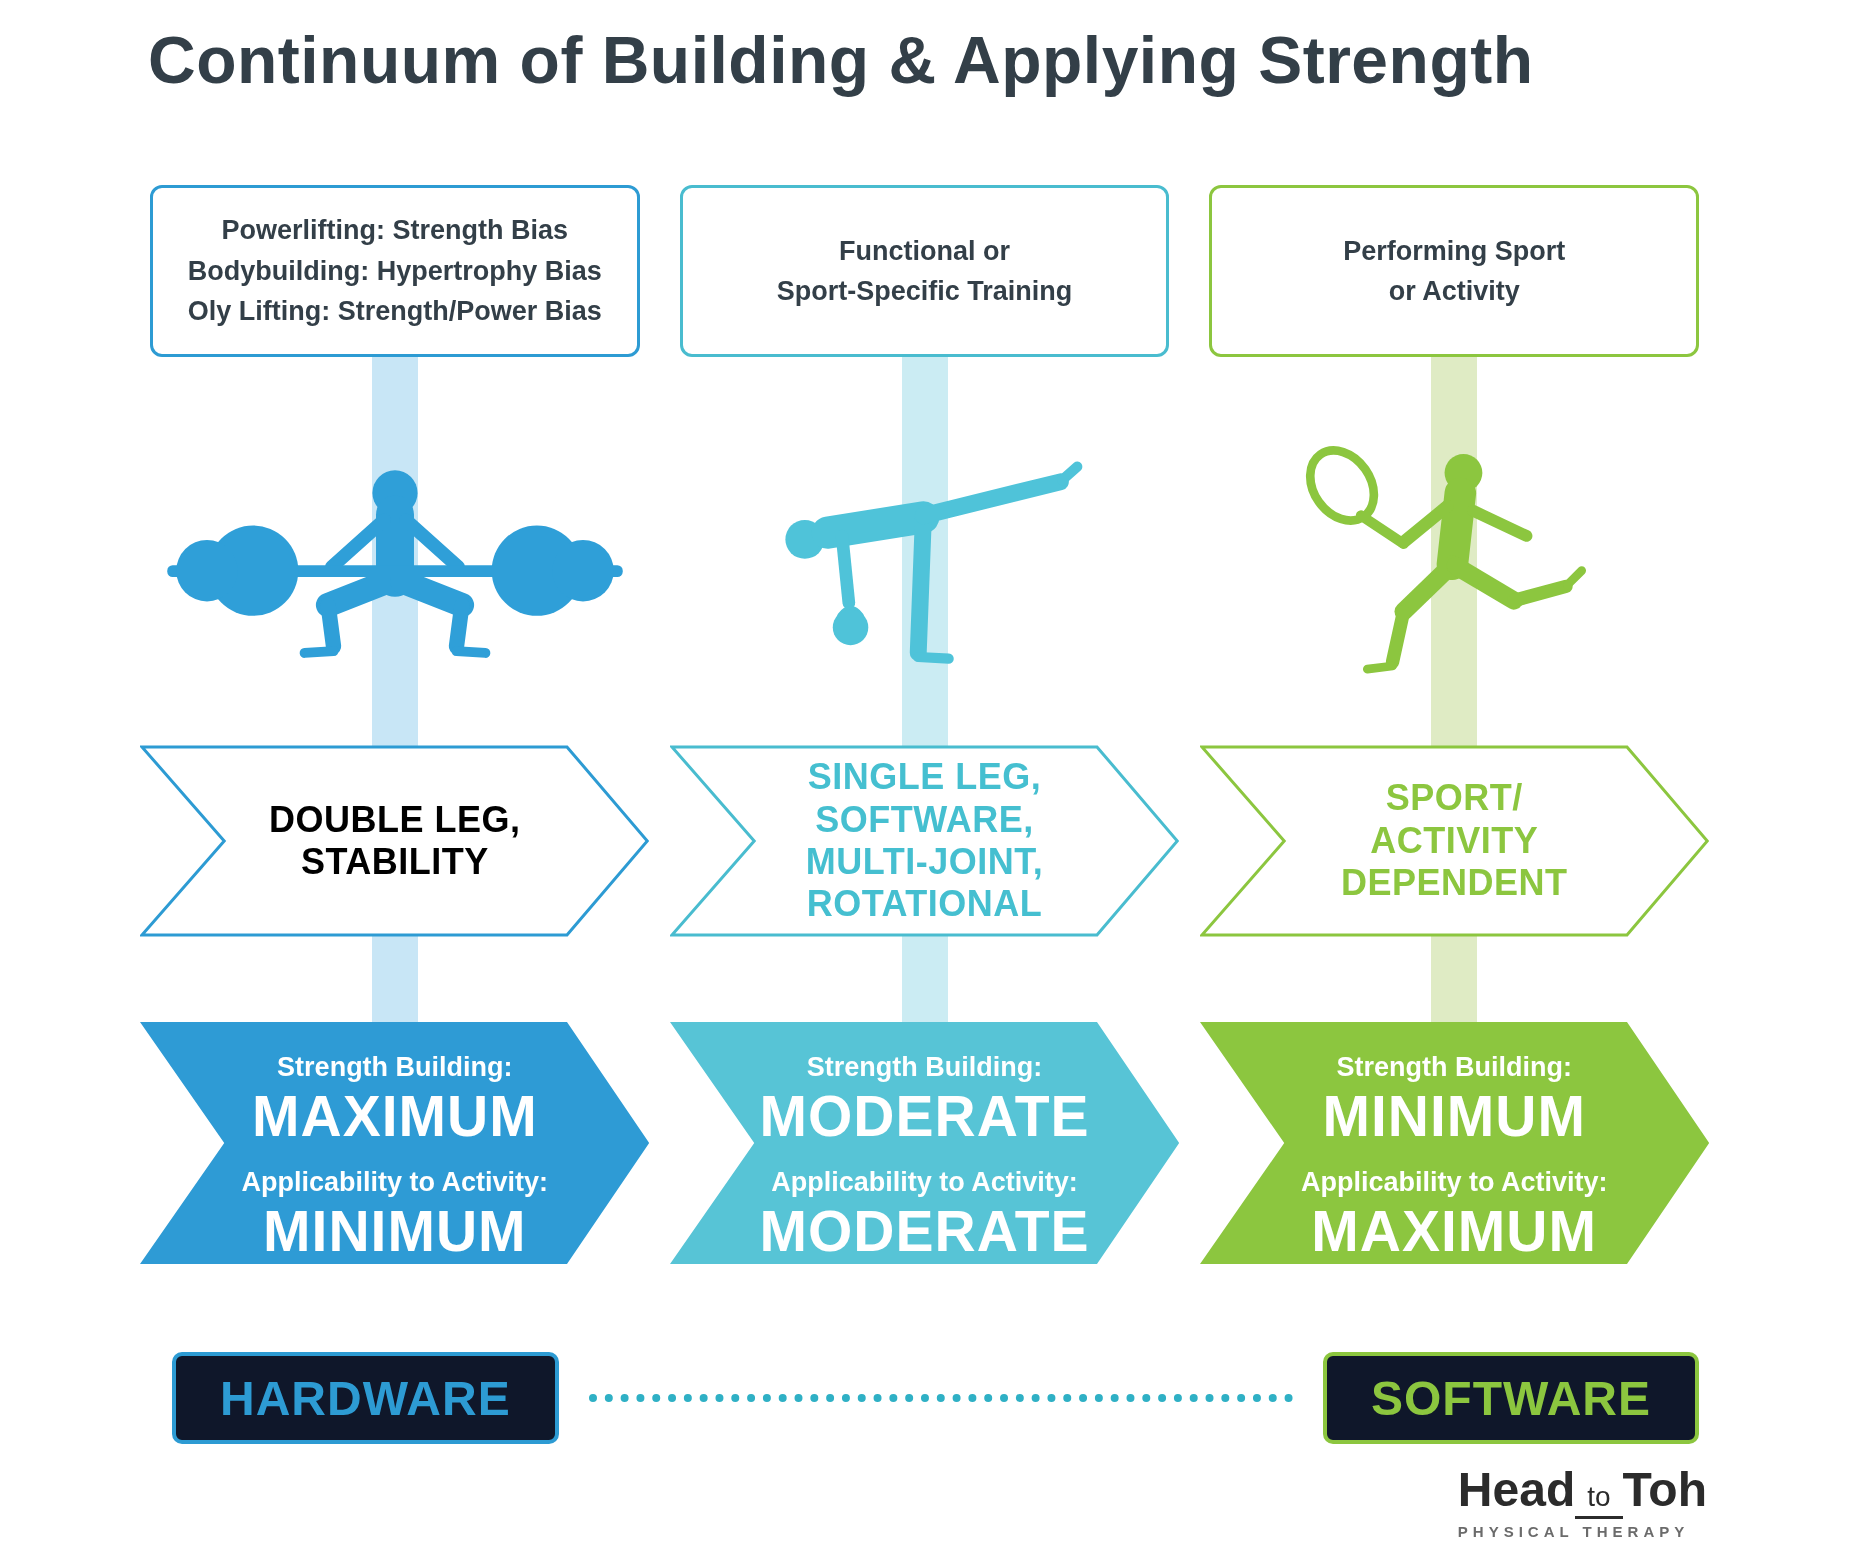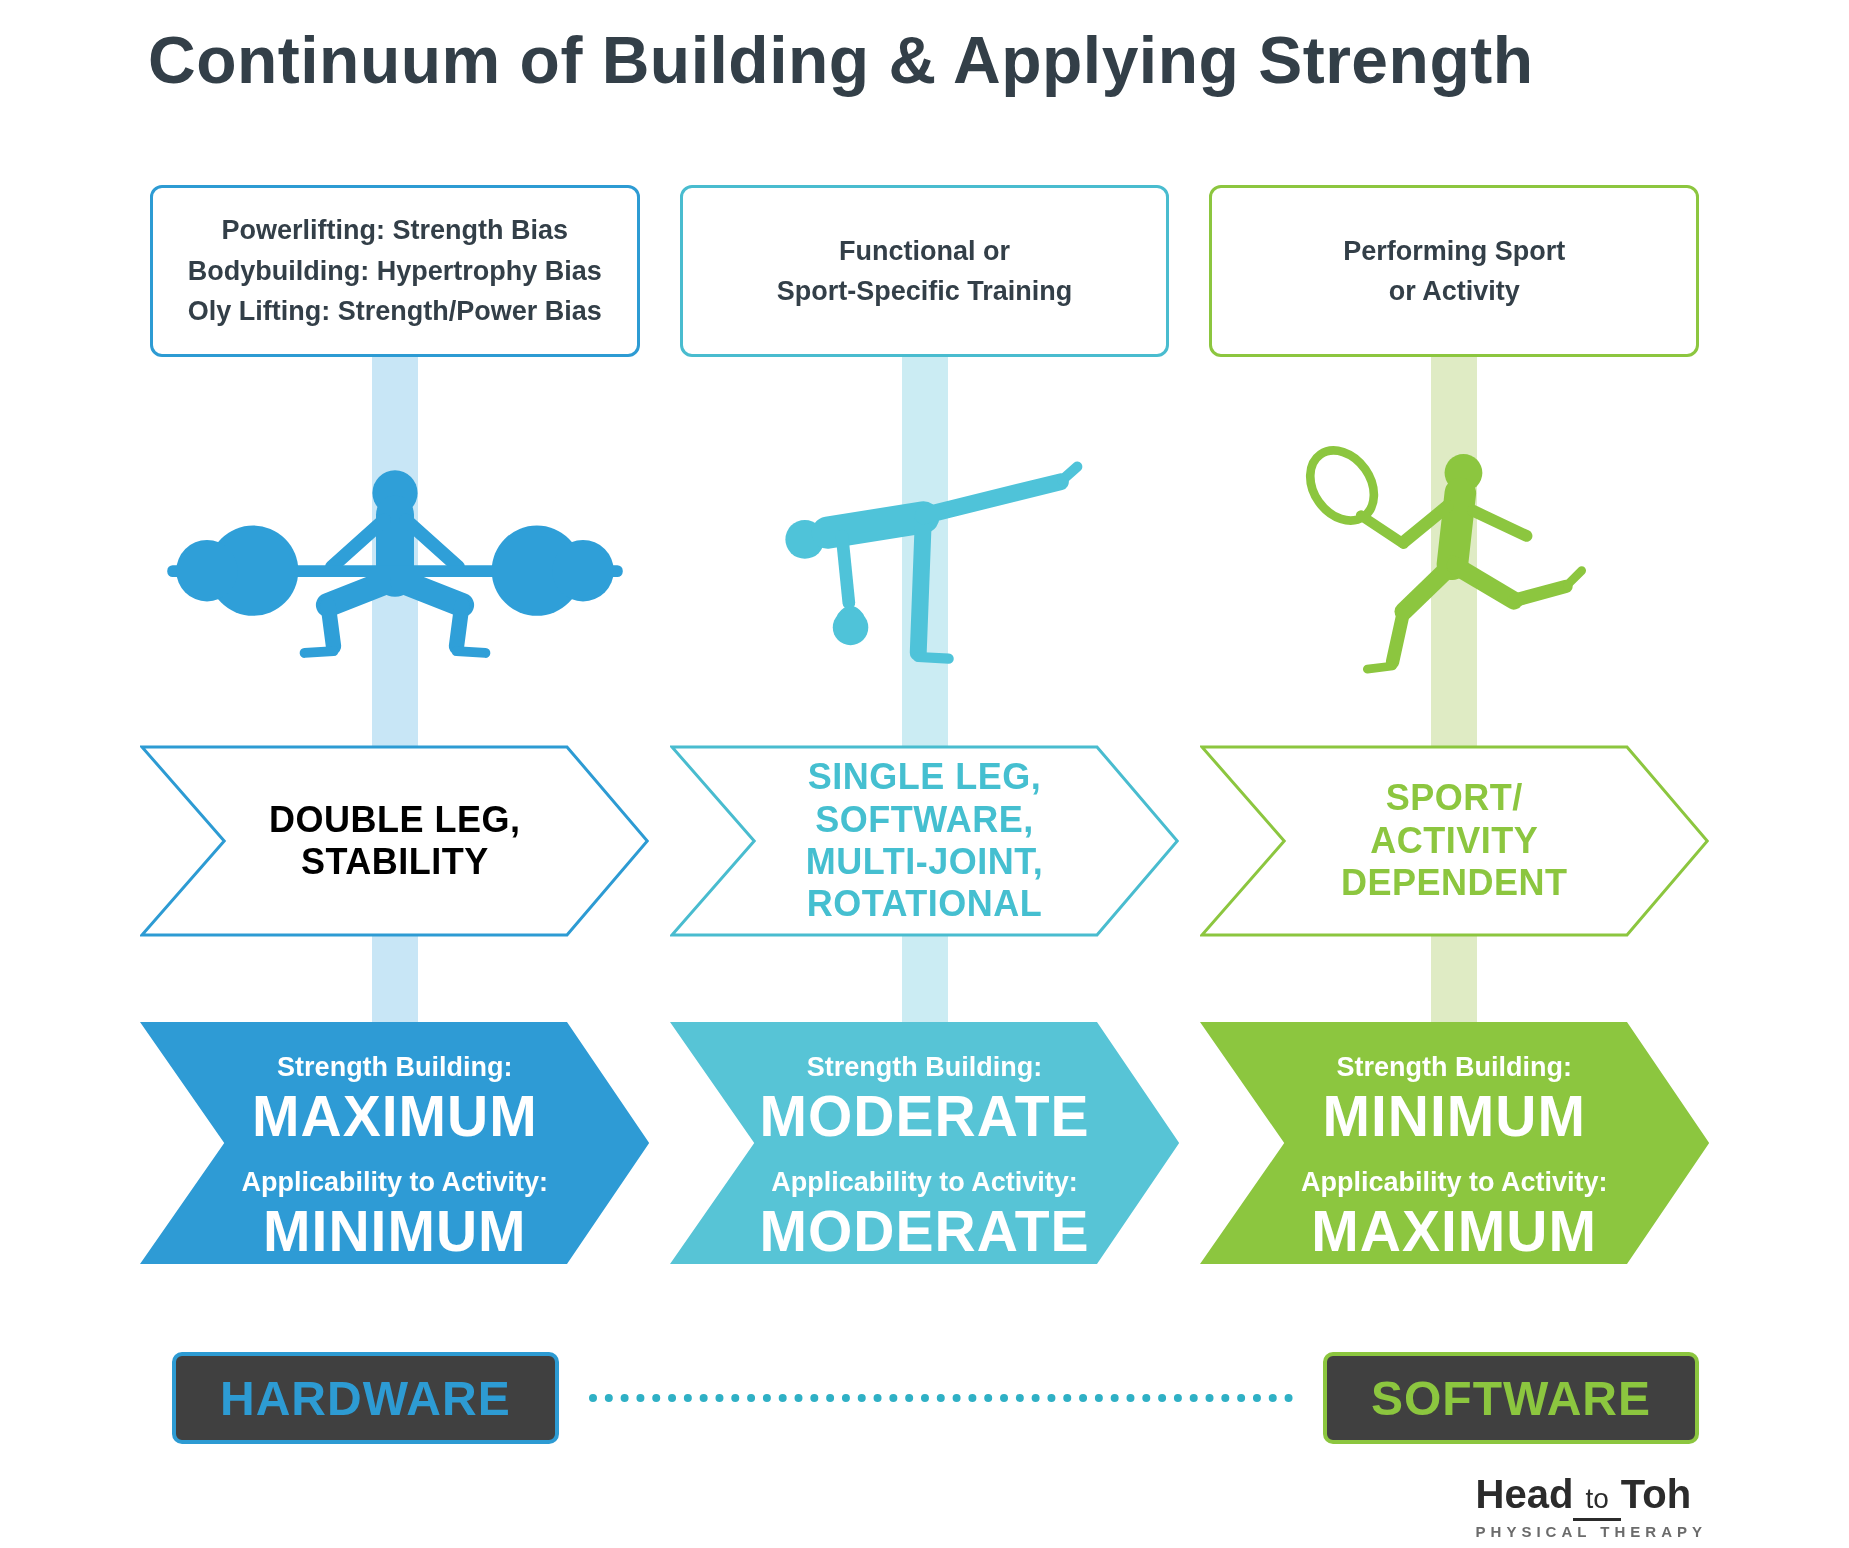--- a/index.html
+++ b/index.html
@@ -75,31 +75,31 @@
   }
   .r-label { font-size:27px; font-weight:bold; }
   .r-value { font-size:57px; font-weight:800; letter-spacing:1px; }
   .r-gap { height:18px; }
 
   .footer {
     position:absolute; left:172px; right:150px; top:1352px;
     display:flex; align-items:center;
   }
   .tag-box {
-    height:92px; border:4px solid; border-radius:10px; background:#404040;
+    height:92px; border:4px solid; border-radius:10px; background:#0f172a;
     display:flex; align-items:center; padding:0 44px;
     font-size:48px; font-weight:800; letter-spacing:1px;
   }
   .tag-hardware { color:#2D9BD3; border-color:#2D9BD3; }
   .tag-software { color:#8CC63F; border-color:#8CC63F; }
   .dots { flex:1; margin:0 30px; height:0; border-top:8px dotted #2FB0C5; }
 
   .logo { position:absolute; right:142px; bottom:8px; }
   .logo-word { color:#2B2B2B; white-space:nowrap; }
-  .logo-head, .logo-toh { font-size:40px; font-weight:800; }
+  .logo-head, .logo-toh { font-size:48px; font-weight:800; }
   .logo-to {
     font-size:28px; font-weight:400; color:#2B2B2B;
     padding:0 12px 4px 12px; border-bottom:3px solid #2B2B2B;
   }
   .logo-sub {
     margin-top:6px; font-size:15px; letter-spacing:5px; color:#6B6B6B; font-weight:bold;
   }
 </style>
 </head>
 <body>

